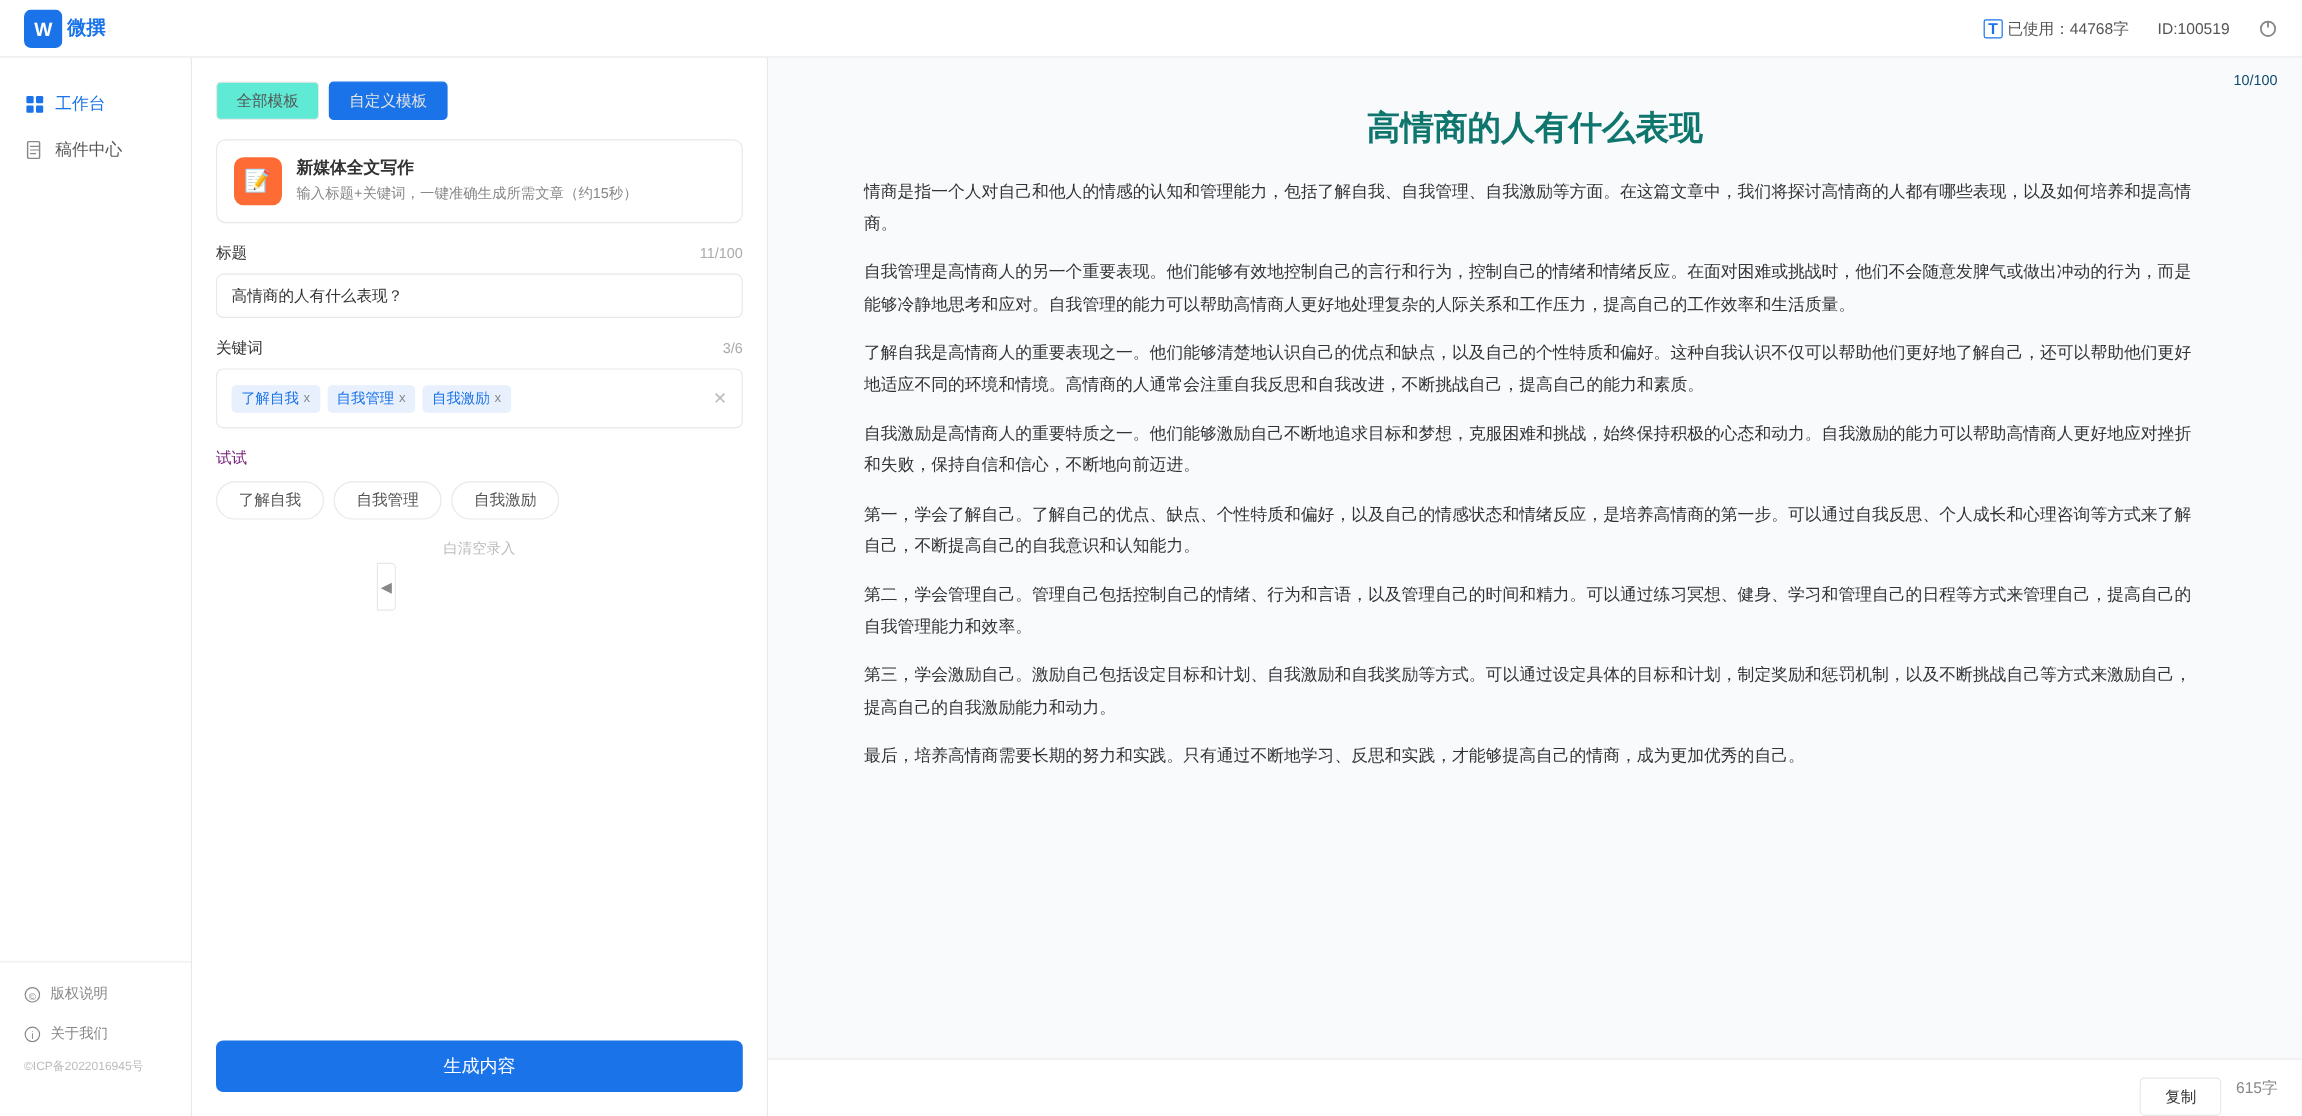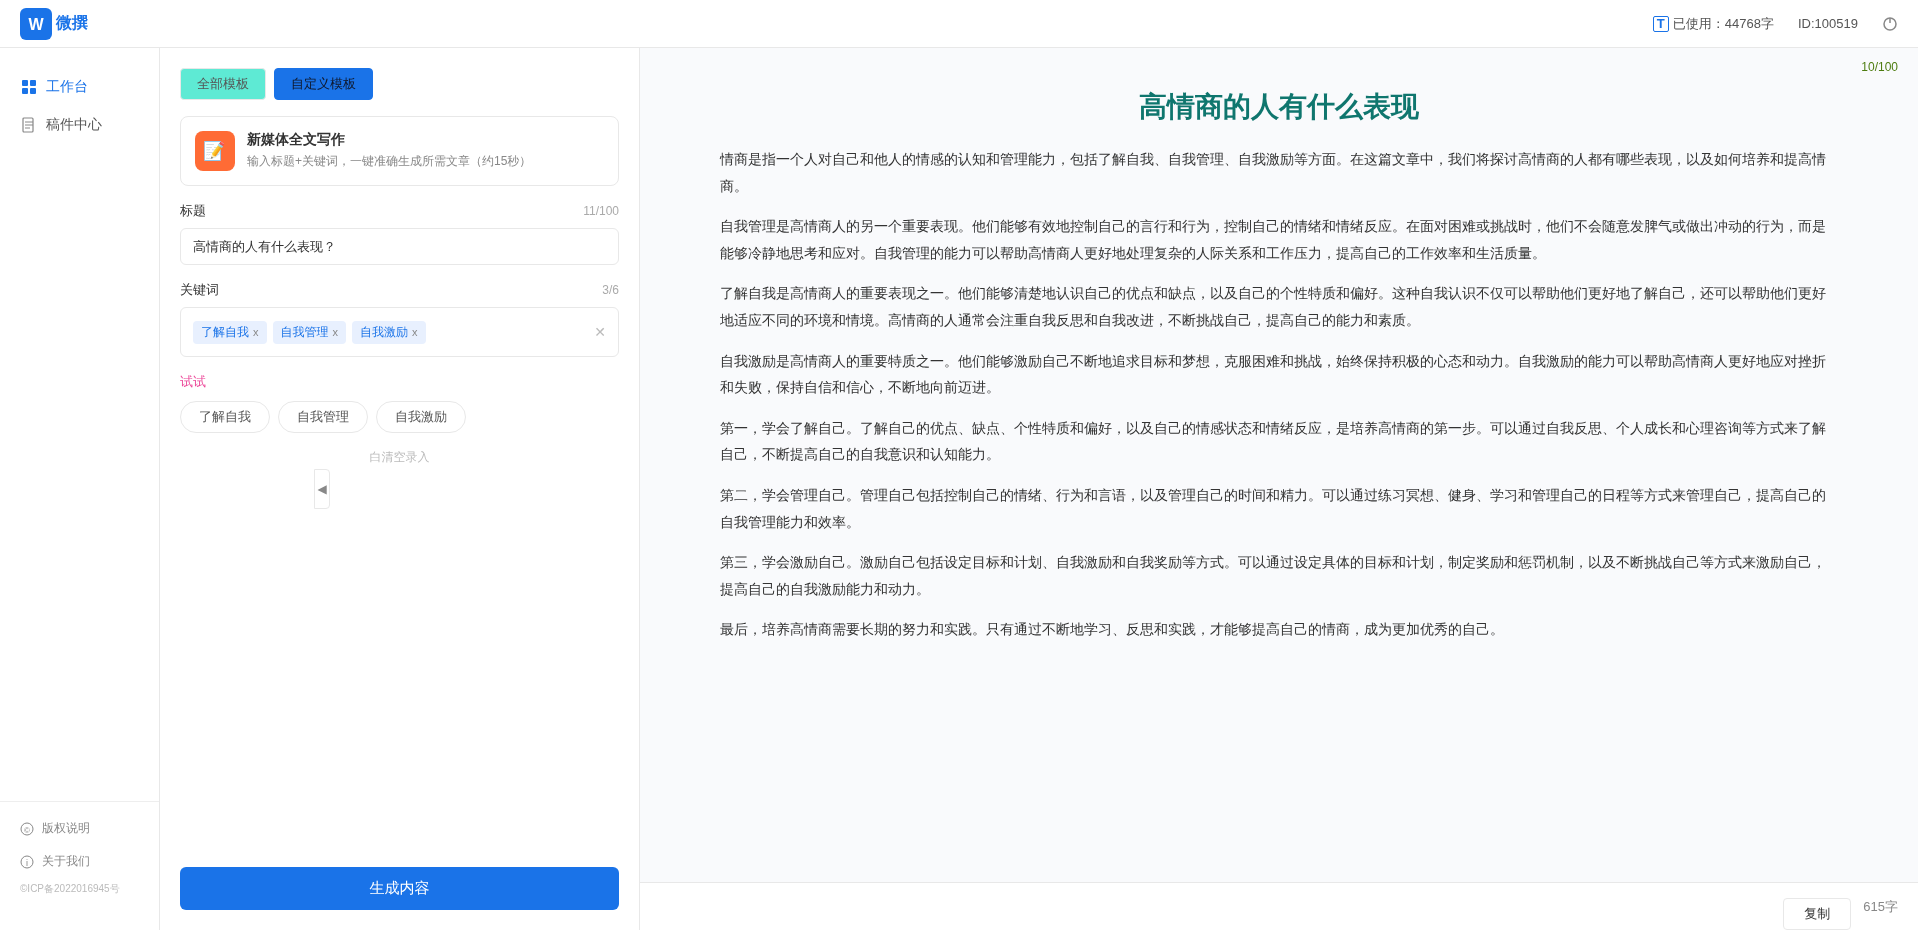--- a/index.html
+++ b/index.html
@@ -77,21 +77,21 @@
     .template-tabs { display: flex; gap: 8px; margin-bottom: 16px; }
     .tab-btn {
       padding: 6px 16px;
       border-radius: 4px;
       font-size: 13px;
       cursor: pointer;
       border: 1px solid #e8e8e8;
       background: #5eead4;
       color: #555;
     }
-    .tab-btn.active { background: #1a73e8; color: #0f172a; border-color: #1a73e8; }
+    .tab-btn.active { background: #1a73e8; color: #e5e5e5; border-color: #1a73e8; }
 
     
     .template-card {
       border: 1px solid #e8e8e8;
       border-radius: 8px;
       padding: 14px;
       margin-bottom: 16px;
       display: flex;
       align-items: flex-start;
       gap: 12px;
@@ -146,21 +146,21 @@
       font-size: 12px;
       display: flex;
       align-items: center;
       gap: 4px;
     }
     .keyword-tag .remove { cursor: pointer; color: #888; font-size: 11px; }
     .keywords-clear { margin-left: auto; color: #bbb; cursor: pointer; font-size: 14px; }
 
     
     .try-section { margin-bottom: 16px; }
-    .try-label { font-size: 13px; color: #ec4899; margin-bottom: 10px; font-weight: 500; }
+    .try-label { font-size: 13px; color: #701a75; margin-bottom: 10px; font-weight: 500; }
     .try-tags { display: flex; gap: 8px; flex-wrap: wrap; }
     .try-tag {
       padding: 6px 18px;
       border: 1px solid #e8e8e8;
       border-radius: 20px;
       font-size: 13px;
       color: #555;
       cursor: pointer;
       background: #fff;
     }
@@ -220,21 +220,21 @@
       font-weight: bold;
       color: #0f766e;
       text-align: center;
       margin-bottom: 20px;
     }
     .article-word-count {
       position: absolute;
       top: 12px;
       right: 20px;
       font-size: 12px;
-      color: #4d7c0f;
+      color: #0c4a6e;
     }
     .article-body {
       font-size: 14px;
       line-height: 1.9;
       color: #333;
     }
     .article-body p { margin-bottom: 14px; }
 
     
     .right-bottom-bar {

